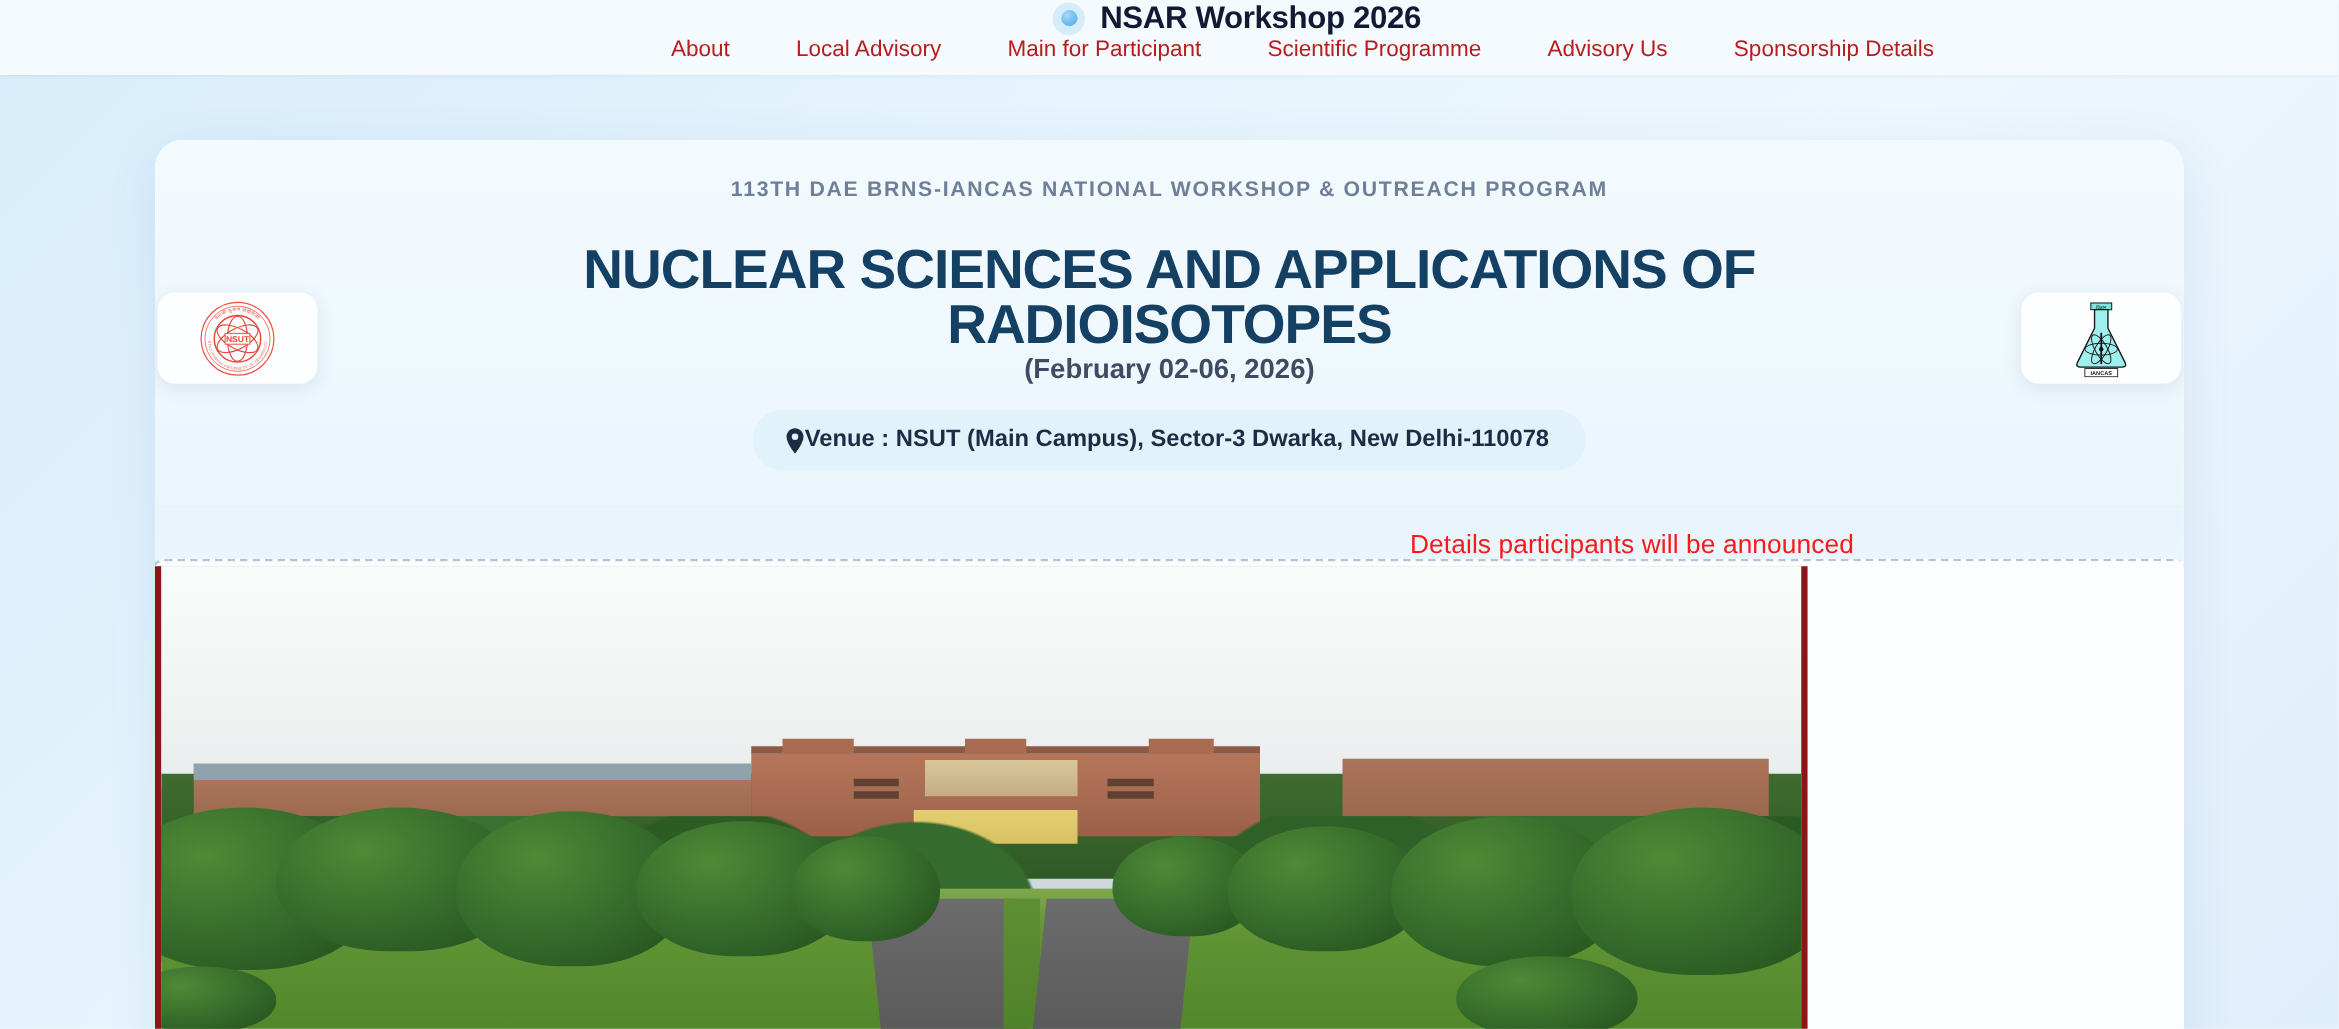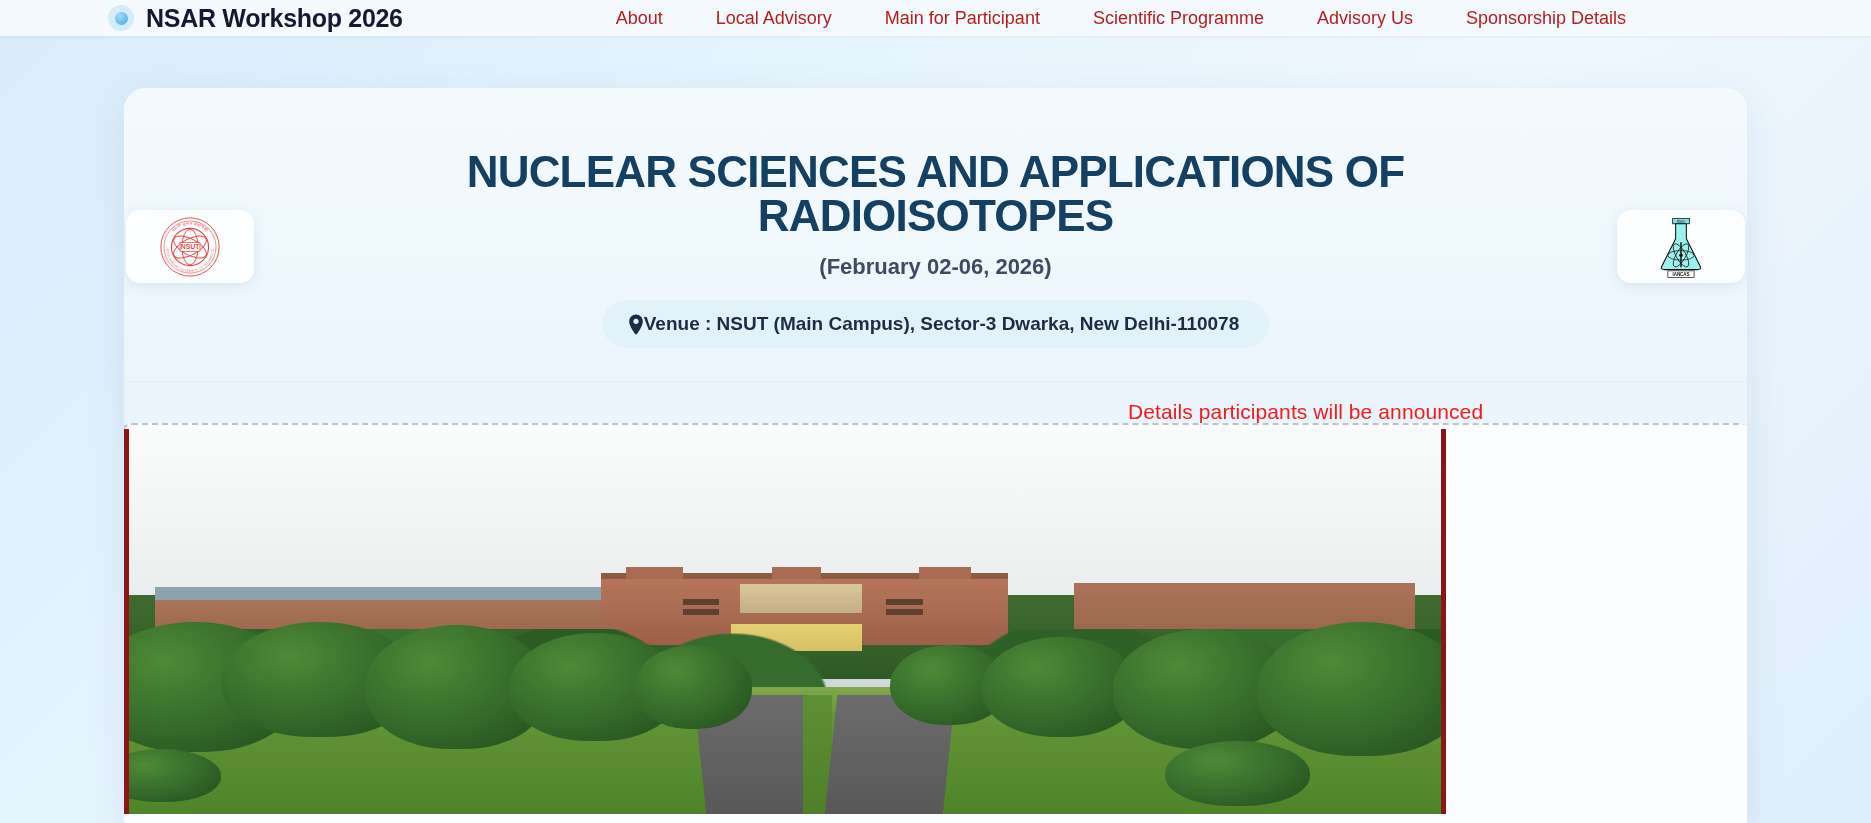--- a/index.html
+++ b/index.html
@@ -13,27 +13,28 @@
 
   body {
     font-family: "Liberation Sans", sans-serif;
     background: linear-gradient(135deg, #d8ecfb 0%, #e6f4fd 35%, #eef7fd 60%, #dfeefb 100%);
     -webkit-font-smoothing: antialiased;
   }
 
   
   .navbar {
     position: relative;
-    height: 36px;
+    height: 60px;
     width: 100%;
     background: #f4fafd;
     display: flex;
     align-items: center;
     box-shadow: 0 1px 3px rgba(40,80,120,.07);
     z-index: 20;
+    flex-direction: column;
   }
   .brand {
     display: flex;
     align-items: center;
     gap: 12px;
     margin-left: 108px;
   }
   .brand-logo {
     width: 26px; height: 26px;
     border-radius: 50%;
@@ -117,21 +118,20 @@
     font-weight: bold;
     line-height: 1.0;
     letter-spacing: -0.8px;
     color: #134063;
     max-width: 1000px;
     margin-left: auto;
     margin-right: auto;
     text-shadow: 0 1px 0 rgba(255,255,255,.6);
   }
   .hero-dates {
-    margin-top: 16px;
     font-size: 22px;
     font-weight: bold;
     color: #3e4b63;
   }
   .venue-pill {
     display: inline-flex;
     align-items: center;
     gap: 0;
     margin-top: 20px;
     padding: 13px 30px 13px 26px;
@@ -359,20 +359,21 @@
             <ellipse cx="50" cy="66" rx="22" ry="8" transform="rotate(120 50 66)"></ellipse>
           </g>
           <line x1="50" y1="44" x2="50" y2="86" stroke="#111" stroke-width="2.4"></line>
           <circle cx="50" cy="66" r="3" fill="#111"></circle>
           <rect x="28" y="92" width="44" height="11" fill="#fff" stroke="#1b1b1b" stroke-width="1.2"></rect>
           <text x="50" y="100.5" font-family="'Liberation Sans',sans-serif" font-size="7.5" font-weight="bold" fill="#111" text-anchor="middle">IANCAS</text>
         </svg>
       </div>
 
       <div class="hero-center">
+        <div class="eyebrow">113TH DAE BRNS-IANCAS NATIONAL WORKSHOP &amp; OUTREACH PROGRAM</div>
         <h1 class="hero-title">NUCLEAR SCIENCES AND APPLICATIONS OF RADIOISOTOPES</h1>
         <div class="hero-dates">(February 02-06, 2026)</div>
         <div class="venue-pill">
           <svg class="pin-icon" viewBox="0 0 16 21">
             <path d="M8 0.6C4.2 0.6 1.2 3.6 1.2 7.4c0 5 6 12.6 6.3 12.9.3.3.7.3 1 0 .3-.3 6.3-7.9 6.3-12.9C14.8 3.6 11.8.6 8 .6Z" fill="#1d2b45"></path>
             <circle cx="8" cy="7.3" r="2.6" fill="#e1f2fb"></circle>
           </svg>
           <span>Venue : NSUT (Main Campus), Sector-3 Dwarka, New Delhi-110078</span>
         </div>
       </div>

